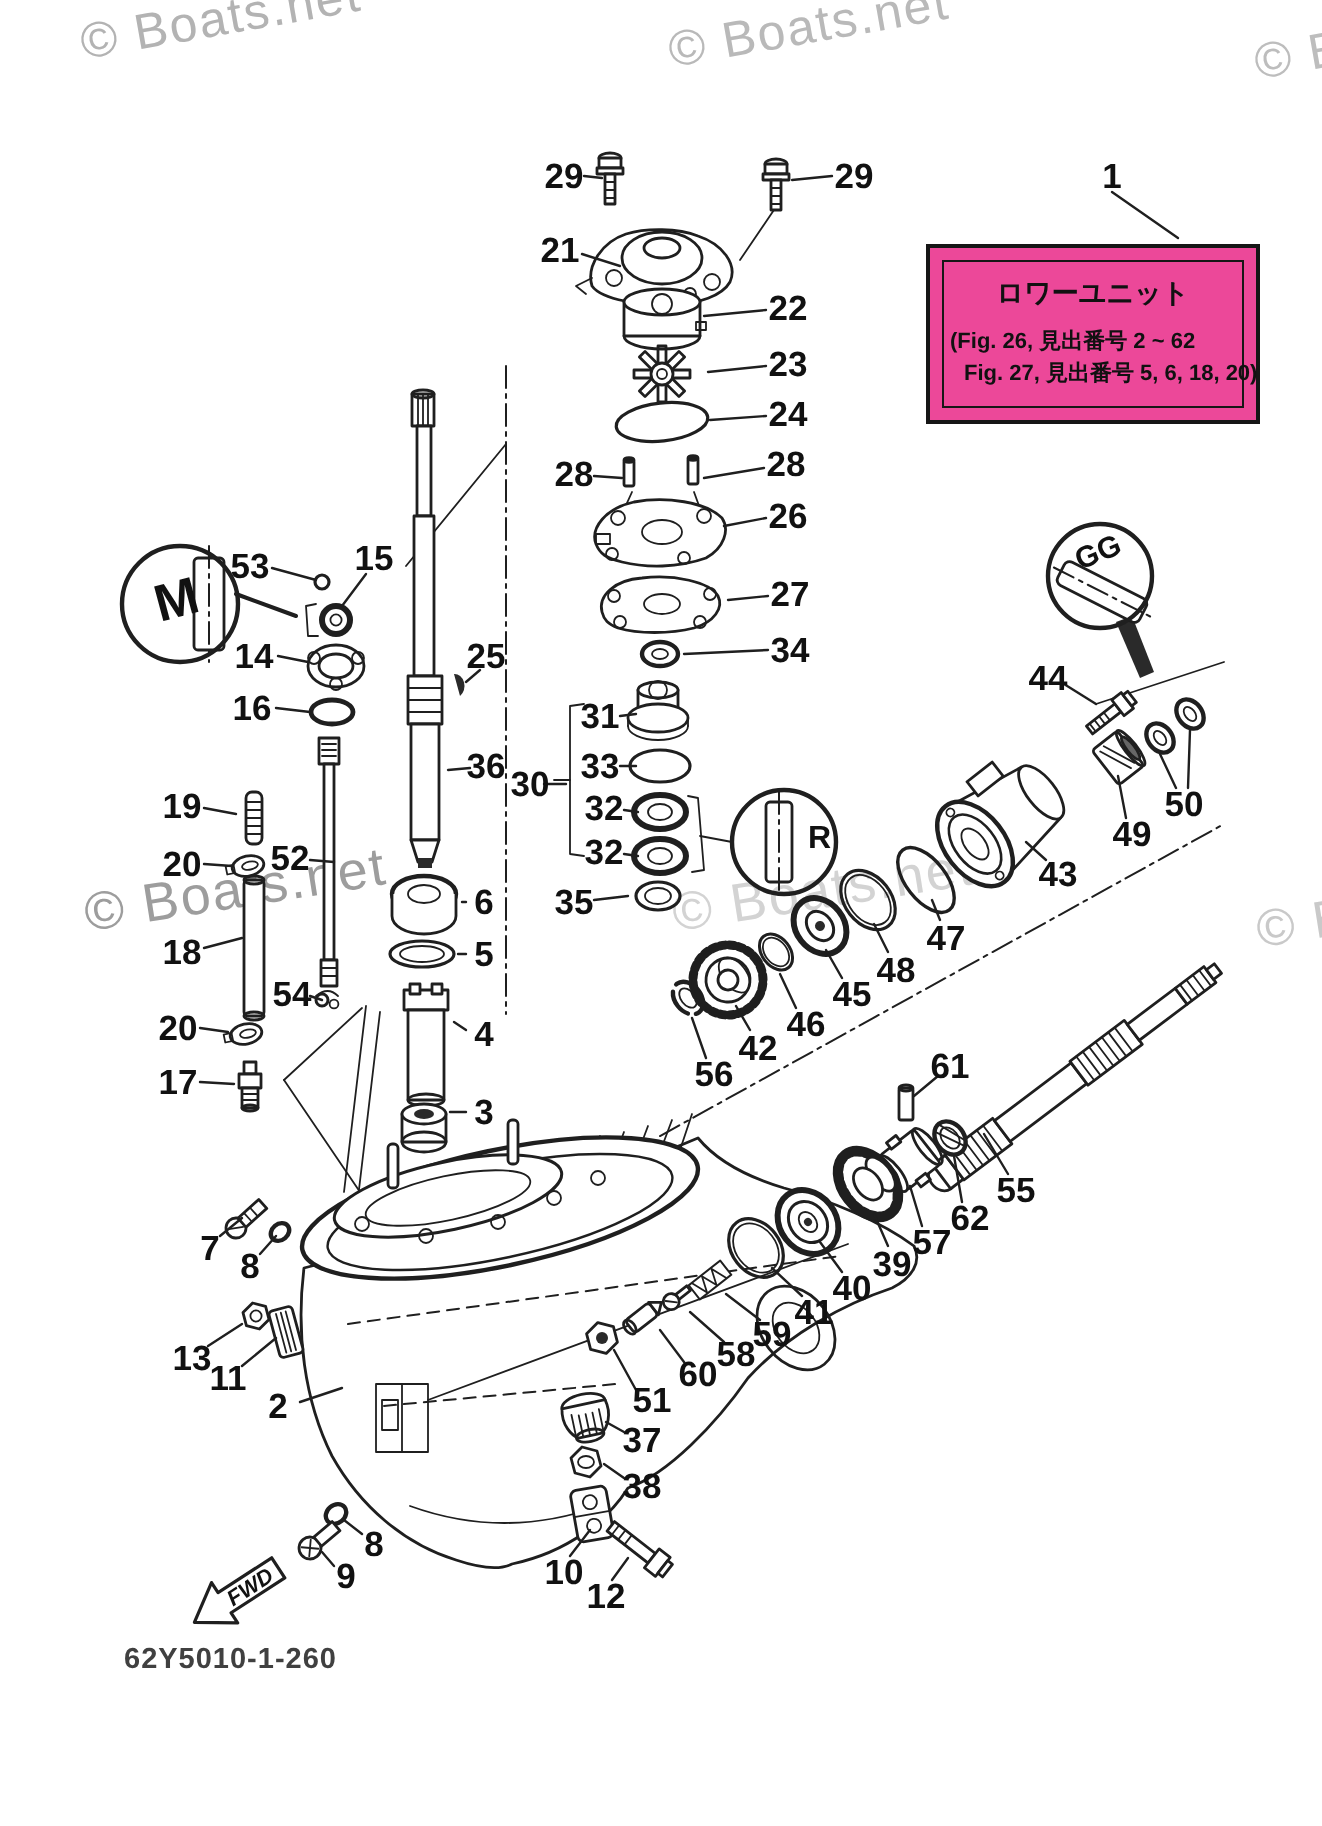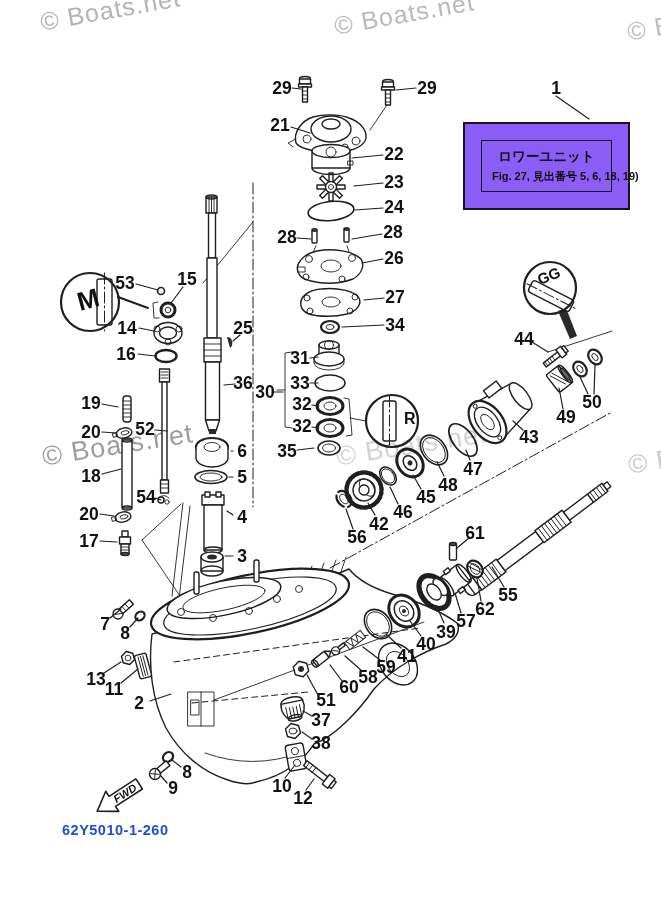--- a/index.html
+++ b/index.html
@@ -17,27 +17,27 @@
   #diagram .lbl{font-size:17.5px;font-weight:bold}
   #diagram .sym{font-weight:bold}
   #diagram .ldr{stroke-width:1.2}
   #diagram .hair{stroke-width:0.9}
   #diagram .chain{stroke-dasharray:11 3 2 3;stroke-width:1}
   #diagram .dash{stroke-dasharray:6 4;stroke-width:1}
   #diagram .th2{stroke-width:2.2}
   #diagram .th3{stroke-width:3}
   #diagram .teeth{stroke-dasharray:2.5 2;stroke-width:4.5}
   #callout-box{position:absolute;left:463px;top:122px;width:167px;border:2px solid #161616;
-      background:#8b5cf6;padding:16px;z-index:3}
+      background:#ec4899;padding:6px;z-index:3}
   #callout-inner{border:1px solid #161616;padding:6px 3px 7px}
   .cb-title{text-align:center;font-weight:bold;font-size:13.5px;line-height:1.55;color:#111}
   .cb-fig{font-weight:bold;font-size:11px;line-height:1.5;color:#111;white-space:nowrap;margin-top:5px}
   .cb-fig.second{margin-left:7px;margin-top:0}
   #drawing-number{position:absolute;left:62px;top:822px;font-size:14.5px;font-weight:bold;
-      letter-spacing:.5px;color:#1d4ed8;z-index:3}
+      letter-spacing:.5px;color:#404040;z-index:3}
 </style>
 </head>
 <body>
 
 <div id="canvas">
   <div id="wm-layer">
       <div class="wm" style="left: 38px; top: 8px; font-size: 25px; color: rgb(179, 179, 179); transform: rotate(-10deg);">© Boats.net</div>
       <div class="wm" style="left: 332px; top: 12px; font-size: 25px; color: rgb(185, 185, 185); transform: rotate(-10deg);">© Boats.net</div>
       <div class="wm" style="left: 625px; top: 18px; font-size: 25px; color: rgb(189, 189, 189); transform: rotate(-10deg);">© Boats.net</div>
       <div class="wm" style="left: 40px; top: 442px; font-size: 27px; color: rgb(157, 157, 157); transform: rotate(-9deg);">© Boats.net</div>
@@ -683,18 +683,19 @@
         <line x1="469" y1="538" x2="457" y2="548" class="ldr"></line>
         <text x="475" y="533" dy="0.35em" text-anchor="middle" class="lbl">61</text>
         <line x1="481" y1="601" x2="477" y2="578" class="ldr"></line>
         <text x="485" y="609" dy="0.35em" text-anchor="middle" class="lbl">62</text>
       </g>
   </svg>
 
   <div id="callout-box">
     <div id="callout-inner">
       <div class="cb-title">ロワーユニット</div>
-      <div class="cb-fig second">Fig. 27, 見出番号 5, 6, 18, 19)</div>
+      <div class="cb-fig">(Fig. 26, 見出番号 2 ~ 62</div>
+      <div class="cb-fig second">Fig. 27, 見出番号 5, 6, 18, 20)</div>
     </div>
   </div>
 
   <div id="drawing-number">62Y5010-1-260</div>
 </div>
 
 </body></html>

